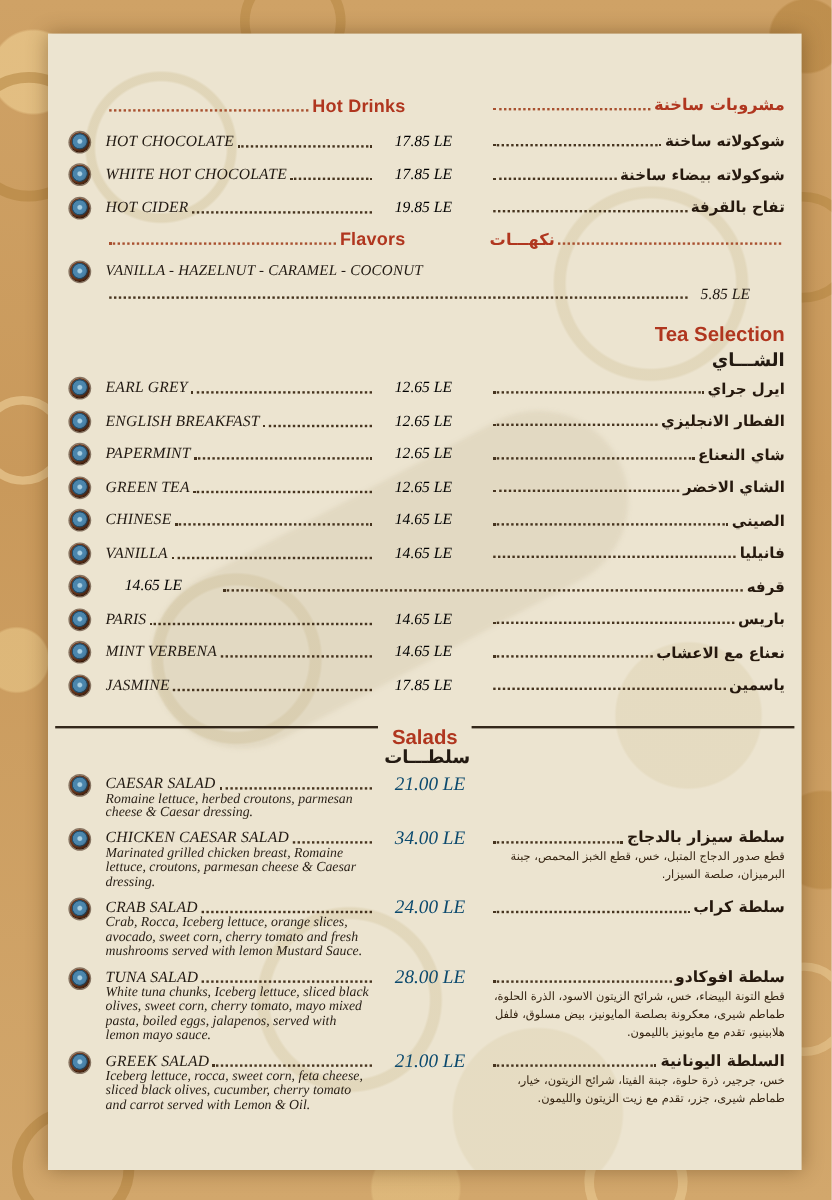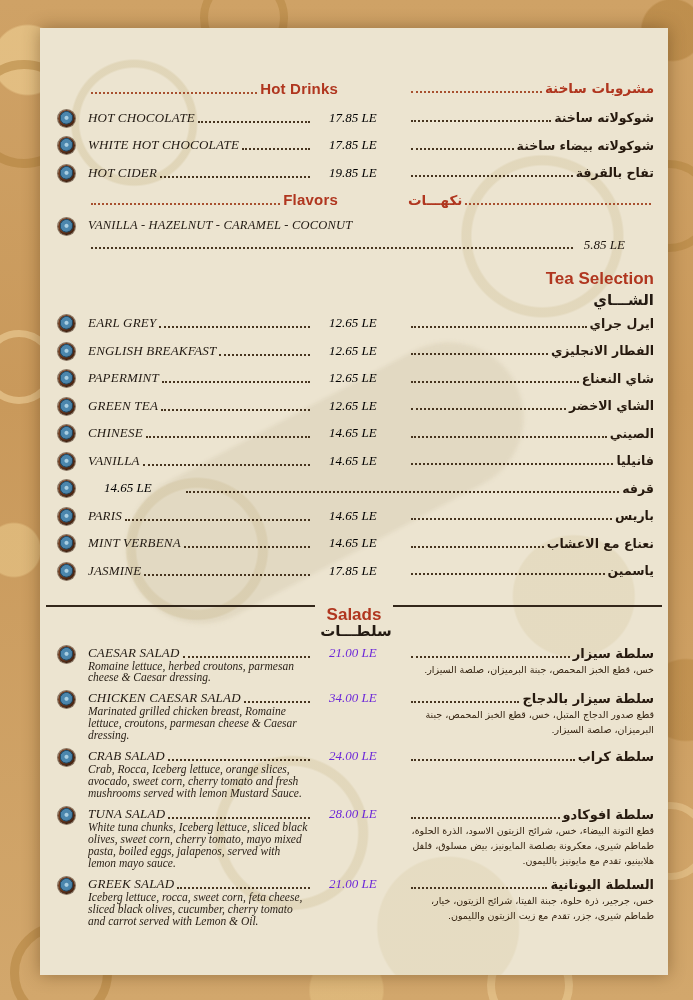--- a/index.html
+++ b/index.html
@@ -82,21 +82,21 @@
   .flv-txt{font-family:"Liberation Serif",serif;font-style:italic;font-size:12.5px;color:#211912;white-space:nowrap;letter-spacing:.2px;text-align:center;}
   .flv2{margin-left:30px;width:537px;display:flex;align-items:baseline;height:22px;}
   .flv-price{font-family:"Liberation Serif",serif;font-style:italic;font-size:13px;color:#211912;white-space:nowrap;padding-left:8px;}
 
   
   .srow{display:flex;align-items:flex-start;margin-bottom:6px;}
   .t-line{display:flex;align-items:flex-end;height:16px;}
   .s-en{flex:0 0 225px;overflow:hidden;}
   .s-desc{font-family:"Liberation Serif",serif;font-style:italic;font-size:11.5px;line-height:1.04;color:#261d14;padding-right:4px;}
   .s-price{flex:0 0 95px;box-sizing:border-box;padding-left:16px;
-    font-family:"Liberation Serif",serif;font-style:italic;font-size:13px;color:#6d28d9;white-space:nowrap;}
+    font-family:"Liberation Serif",serif;font-style:italic;font-size:16px;color:#0c4a6e;white-space:nowrap;}
   .s-ar{flex:1 1 auto;direction:rtl;overflow:hidden;}
   .s-ar .t-line{height:16px;}
   .nm-ar.big{font-size:13px;}
   .s-desc-ar{font-family:"DejaVu Sans",sans-serif;font-size:9.5px;line-height:1.55;color:#33220f;text-align:right;direction:rtl;padding-top:2px;}
 
   .mt3{margin-top:3px;}.mt5{margin-top:5px;}.mt6{margin-top:6px;}
 </style>
 </head>
 <body>
 
@@ -353,27 +353,20 @@
               <span class="badge"></span>
             </div>
           <div class="s-en">
             <div class="t-line">
                 <span class="nm">CAESAR SALAD</span>
                 <span class="dots"></span>
               </div>
             <div class="s-desc">Romaine lettuce, herbed croutons, parmesan cheese &amp; Caesar dressing.</div>
           </div>
           <div class="s-price">21.00 LE</div>
-          <div class="s-ar">
-            <div class="t-line">
-                <span class="nm-ar big">سلطة سيزار</span>
-                <span class="dots"></span>
-              </div>
-            <div class="s-desc-ar">خس، قطع الخبز المحمص، جبنة البرميزان، صلصة السيزار.</div>
-          </div>
         </div>
 
         <div class="srow">
           <div class="cell-icon">
               <span class="badge"></span>
             </div>
           <div class="s-en">
             <div class="t-line">
                 <span class="nm">CHICKEN CAESAR SALAD</span>
                 <span class="dots"></span>

